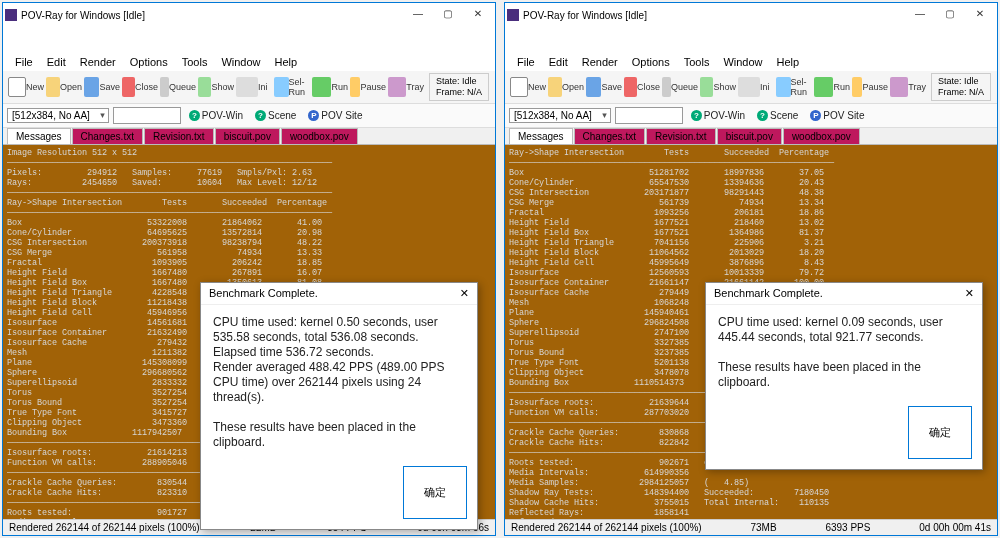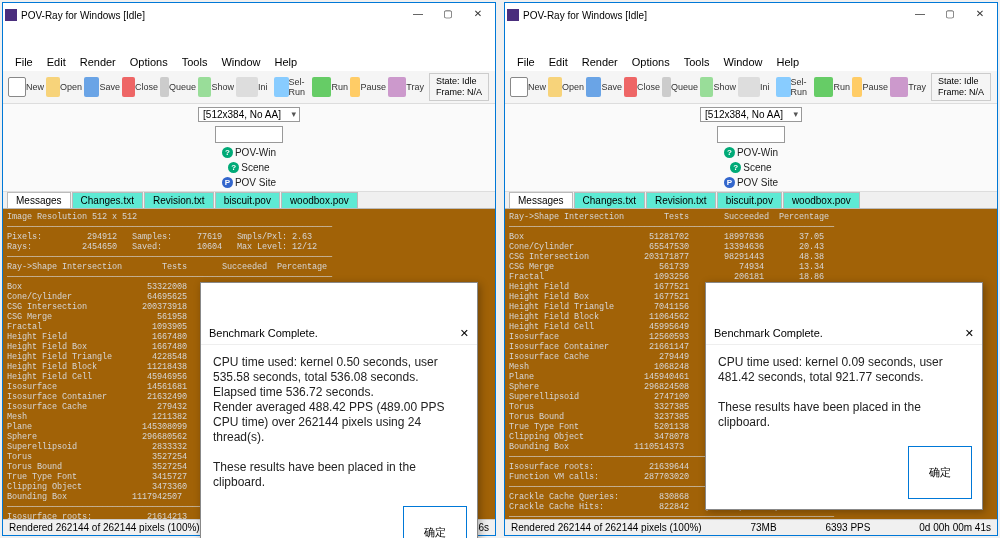--- a/index.html
+++ b/index.html
@@ -44,50 +44,50 @@
   .toolbar-row {
     display:flex; align-items:center; padding:2px 4px; background:#f5f5f5; border-bottom:1px solid #ddd;
   }
   .tbtn {
     display:flex; flex-direction:row; align-items:center; width:38px; font-size:9px; color:#333;
     padding:2px 1px;
   }
   .tbtn .ticon { width:22px; height:20px; border-radius:2px; margin-bottom:1px; display:flex; align-items:center; justify-content:center; font-size:14px; }
   .status-box { border:1px solid #ccc; font-size:9px; padding:2px 6px; margin-left:4px; line-height:11px; }
   .row2 {
-    display:flex; align-items:center; padding:3px 4px; gap:4px; background:#fafafa; border-bottom:1px solid #ddd;flex-direction:column;
+    display:flex; align-items:center; padding:3px 4px; gap:4px; background:#fafafa; border-bottom:1px solid #ddd;
   }
   .combo { border:1px solid #999; background:#fff; font-size:10px; padding:1px 18px 1px 4px; position:relative; }
   .combo::after { content:"▾"; position:absolute; right:3px; top:1px; font-size:9px; color:#555; }
   .textbox { border:1px solid #999; background:#fff; height:17px; width:68px; }
   .linkbtn { display:flex; align-items:center; gap:2px; font-size:10px; color:#222; padding:0 4px; }
   .linkbtn .qicon { width:11px; height:11px; border-radius:50%; background:#0a7; color:#fff; font-size:8px; display:flex; align-items:center; justify-content:center; font-weight:bold;}
   .tabbar {
     display:flex; gap:1px; padding:0 4px; background:#f0f0f0; font-size:10px;
     border-bottom:1px solid #bbb;
     align-items:center;
   }
-  .tab { padding:2px 8px; border:1px solid #bbb; border-bottom:none; background:#5eead4; }
+  .tab { padding:2px 8px; border:1px solid #bbb; border-bottom:none; background:#be185d; }
   .tab.active { background:#fff; }
   .console {
     flex:1; background:#a16207; color:#d6d6d6;
     font-family:"Consolas","Courier New",monospace;
     font-size:8.5px; line-height:10px; padding:3px 4px;
     white-space:pre; overflow:hidden; letter-spacing:-0.1px;
   }
   .statusbar {
     display:flex; justify-content:space-between; align-items:center;
     background:#f0f0f0; border-top:1px solid #ccc; font-size:10px; padding:2px 6px;
   }
   .dialog {
     position:absolute; width:278px; background:#fff; border:1px solid #888;
     box-shadow:2px 2px 8px rgba(0,0,0,0.3);
     font-size:11px;
   }
-  .dialog .dtitle { padding:4px 8px; background:#fff; display:flex; justify-content:space-between; font-size:11px; border-bottom:1px solid #eee;margin-top:40px;}
+  .dialog .dtitle { padding:4px 8px; background:#fff; display:flex; justify-content:space-between; font-size:11px; border-bottom:1px solid #eee;}
   .dialog .dbody { padding:10px 12px; font-size:12px; line-height:15px; color:#222; }
   .dialog .dbtns { display:flex; justify-content:flex-end; padding:6px 10px 10px; }
   .dialog button { font-size:11px; padding:18px 20px; border:1px solid #0078d7; background:#fff; }
   .ico-new{background:#fff;border:1px solid #888;}
   .ico-open{background:#f7d37a;}
   .ico-save{background:#6aa4e6;}
   .ico-close{background:#e66;}
   .ico-queue{background:#ccc;}
   .ico-show{background:#9d9;}
   .ico-ini{background:#ddd;}
@@ -433,20 +433,20 @@
       <button>确定</button>
     </div>
 </div>
 
 <div class="dialog" style="left:705px; top:282px;">
   <div class="dtitle">
     <span>Benchmark Complete.</span>
     <span>✕</span>
   </div>
   <div class="dbody">
-    <div>CPU time used: kernel 0.09 seconds, user 481.42 seconds, total 921.77 seconds.</div>
+    <div>CPU time used: kernel 0.09 seconds, user 445.44 seconds, total 921.77 seconds.</div>
     <br>
     <div>These results have been placed in the clipboard.</div>
   </div>
   <div class="dbtns">
       <button>确定</button>
     </div>
 </div>
 
 </body></html>

